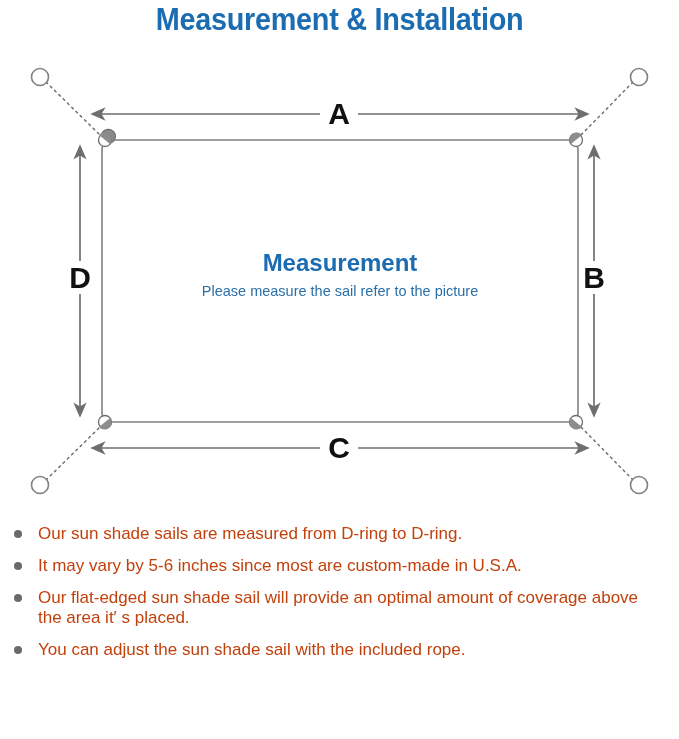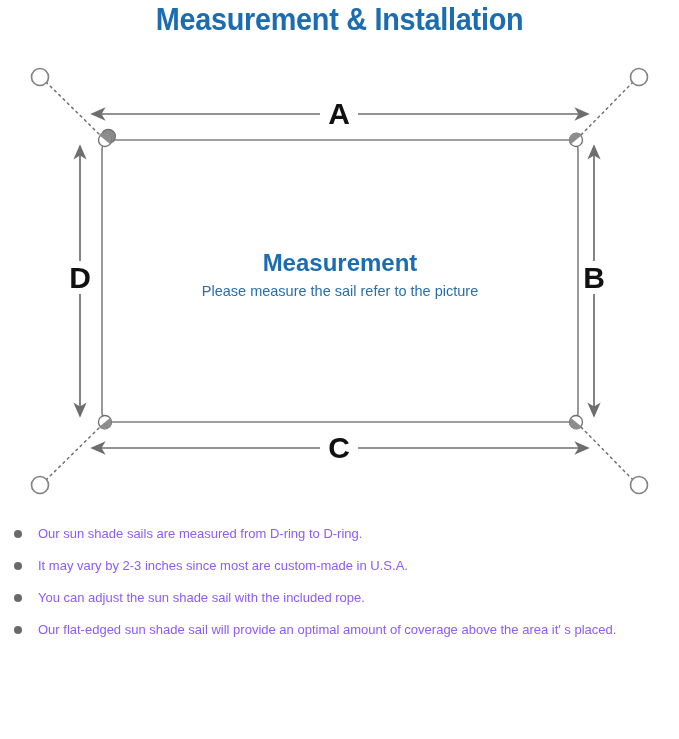--- a/index.html
+++ b/index.html
@@ -68,22 +68,22 @@
   #notes {
     position: absolute;
     left: 0;
     top: 524px;
     width: 679px;
   }
   .note-item {
     position: relative;
     padding-left: 28px;
     margin: 0 14px 12px 10px;
-    color: #8b5cf6;
-    font-size: 13px;
+    color: #c2410c;
+    font-size: 17px;
     line-height: 20px;
   }
   .note-item .note-bullet {
     position: absolute;
     left: 4px;
     top: 6px;
     width: 8px;
     height: 8px;
     border-radius: 50%;
     background: #6a6a6a;
@@ -163,23 +163,23 @@
   </svg>
 </div>
 
 <div id="notes">
   <div class="note-item">
     <span class="note-bullet"></span>
     <span>Our sun shade sails are measured from D-ring to D-ring.</span>
   </div>
   <div class="note-item">
     <span class="note-bullet"></span>
-    <span>It may vary by 2-3 inches since most are custom-made in U.S.A.</span>
+    <span>It may vary by 5-6 inches since most are custom-made in U.S.A.</span>
+  </div>
+  <div class="note-item">
+    <span class="note-bullet"></span>
+    <span>Our flat-edged sun shade sail will provide an optimal amount of coverage above the area it′ s placed.</span>
   </div>
   <div class="note-item">
     <span class="note-bullet"></span>
     <span>You can adjust the sun shade sail with the included rope.</span>
   </div>
-  <div class="note-item">
-    <span class="note-bullet"></span>
-    <span>Our flat-edged sun shade sail will provide an optimal amount of coverage above the area it′ s placed.</span>
-  </div>
 </div>
 
 </body></html>

